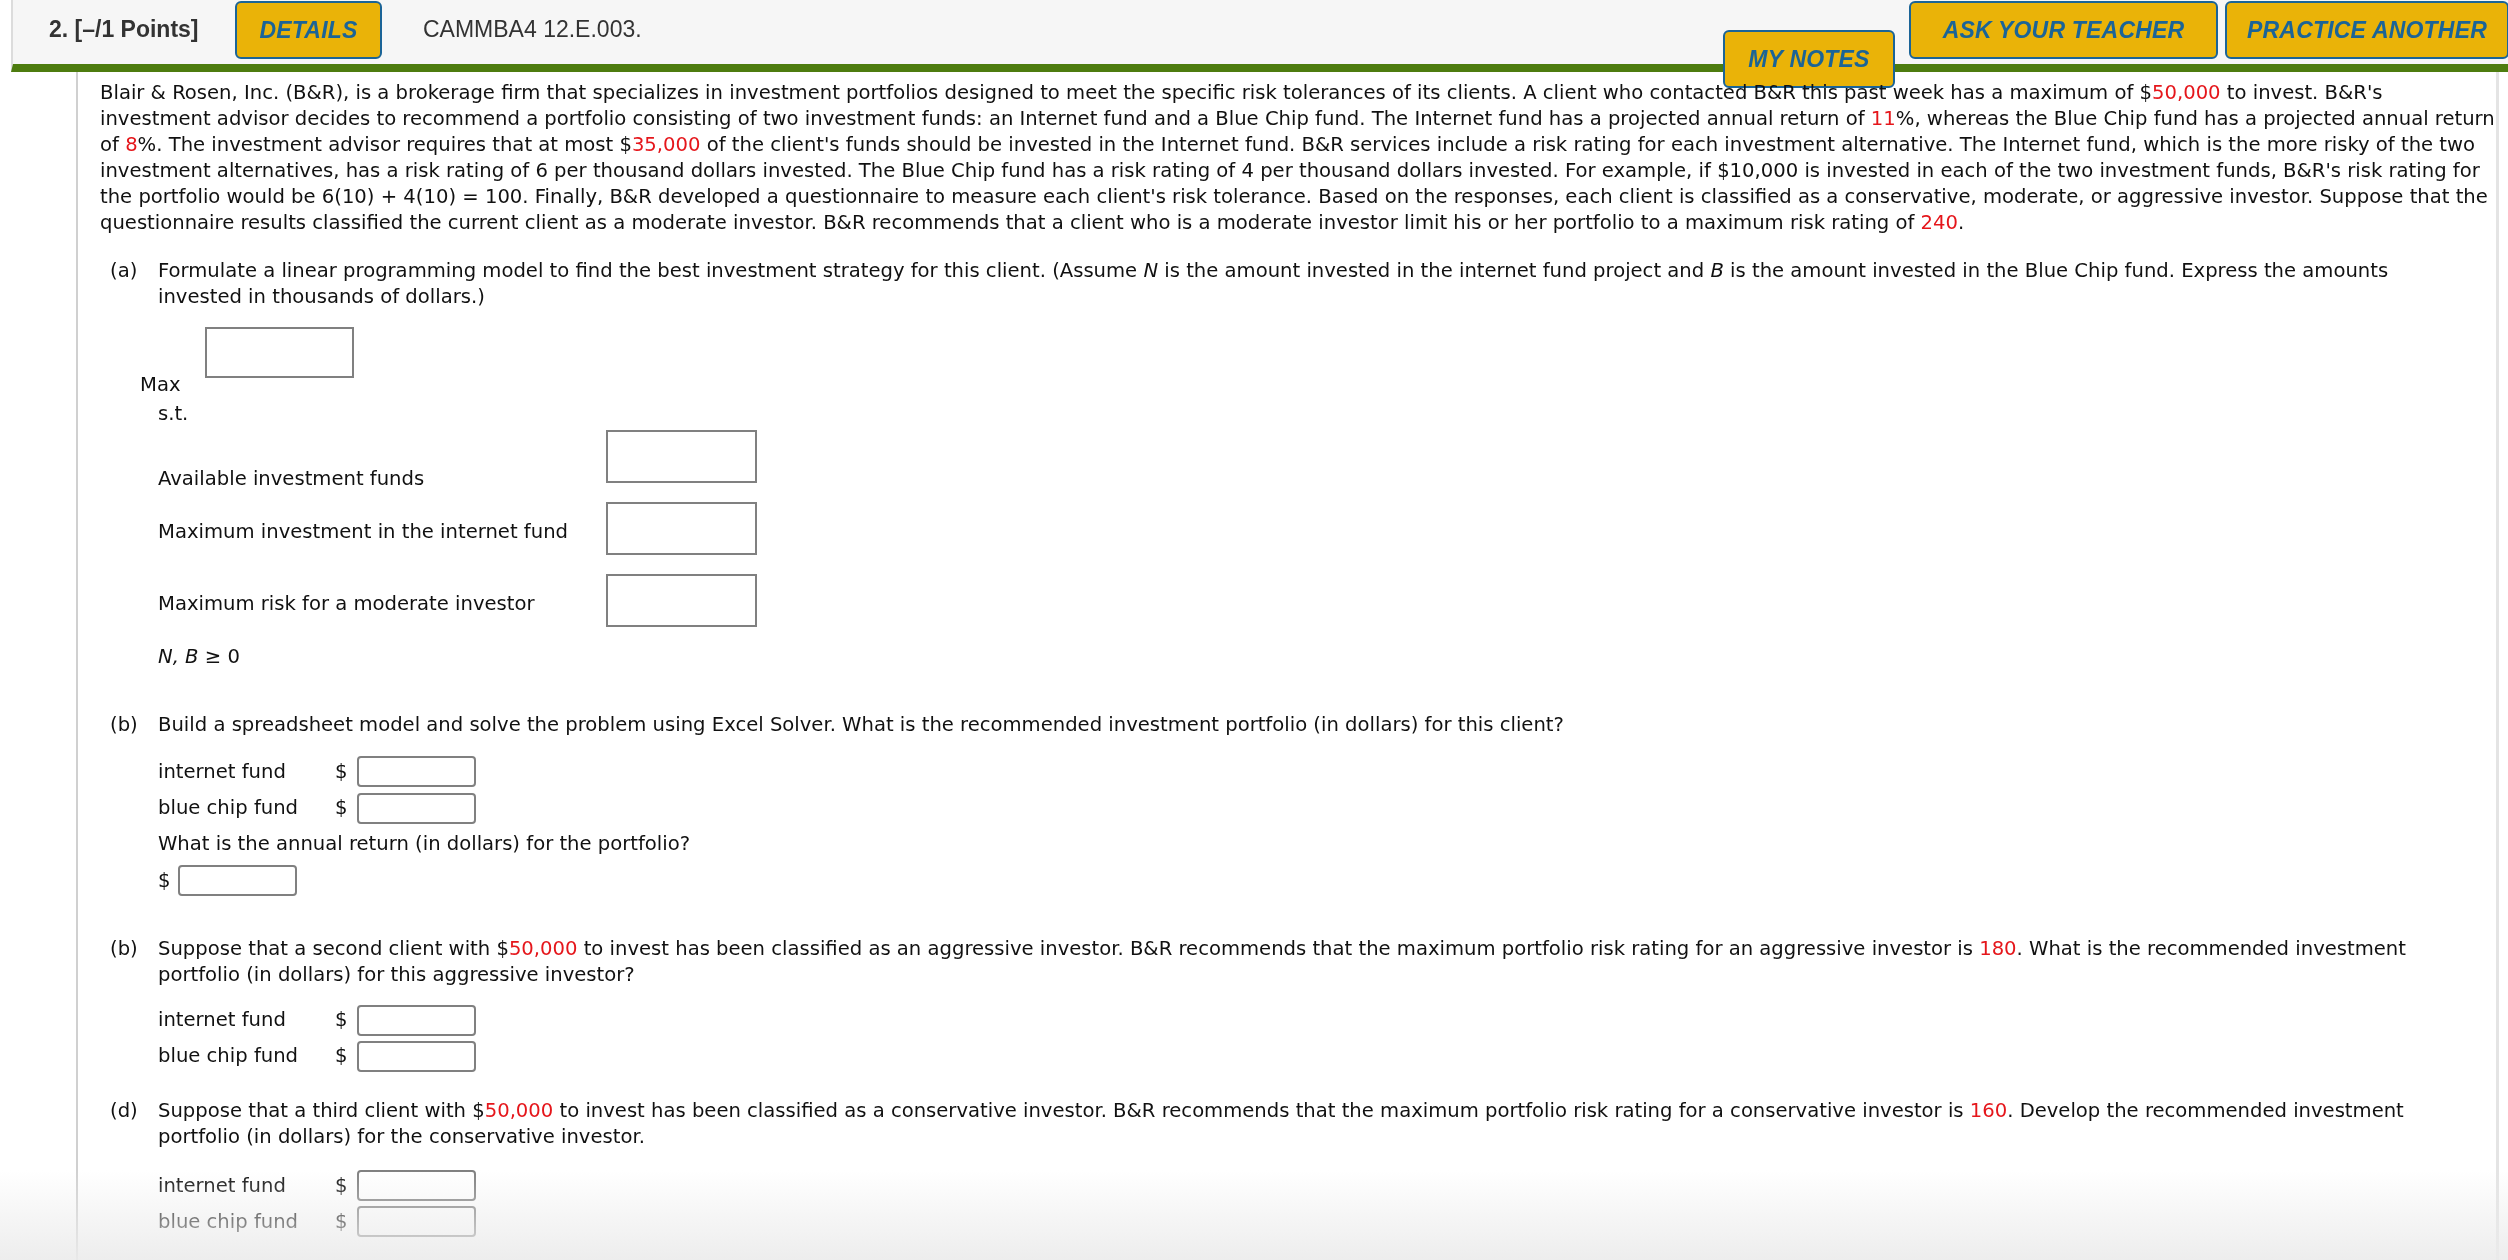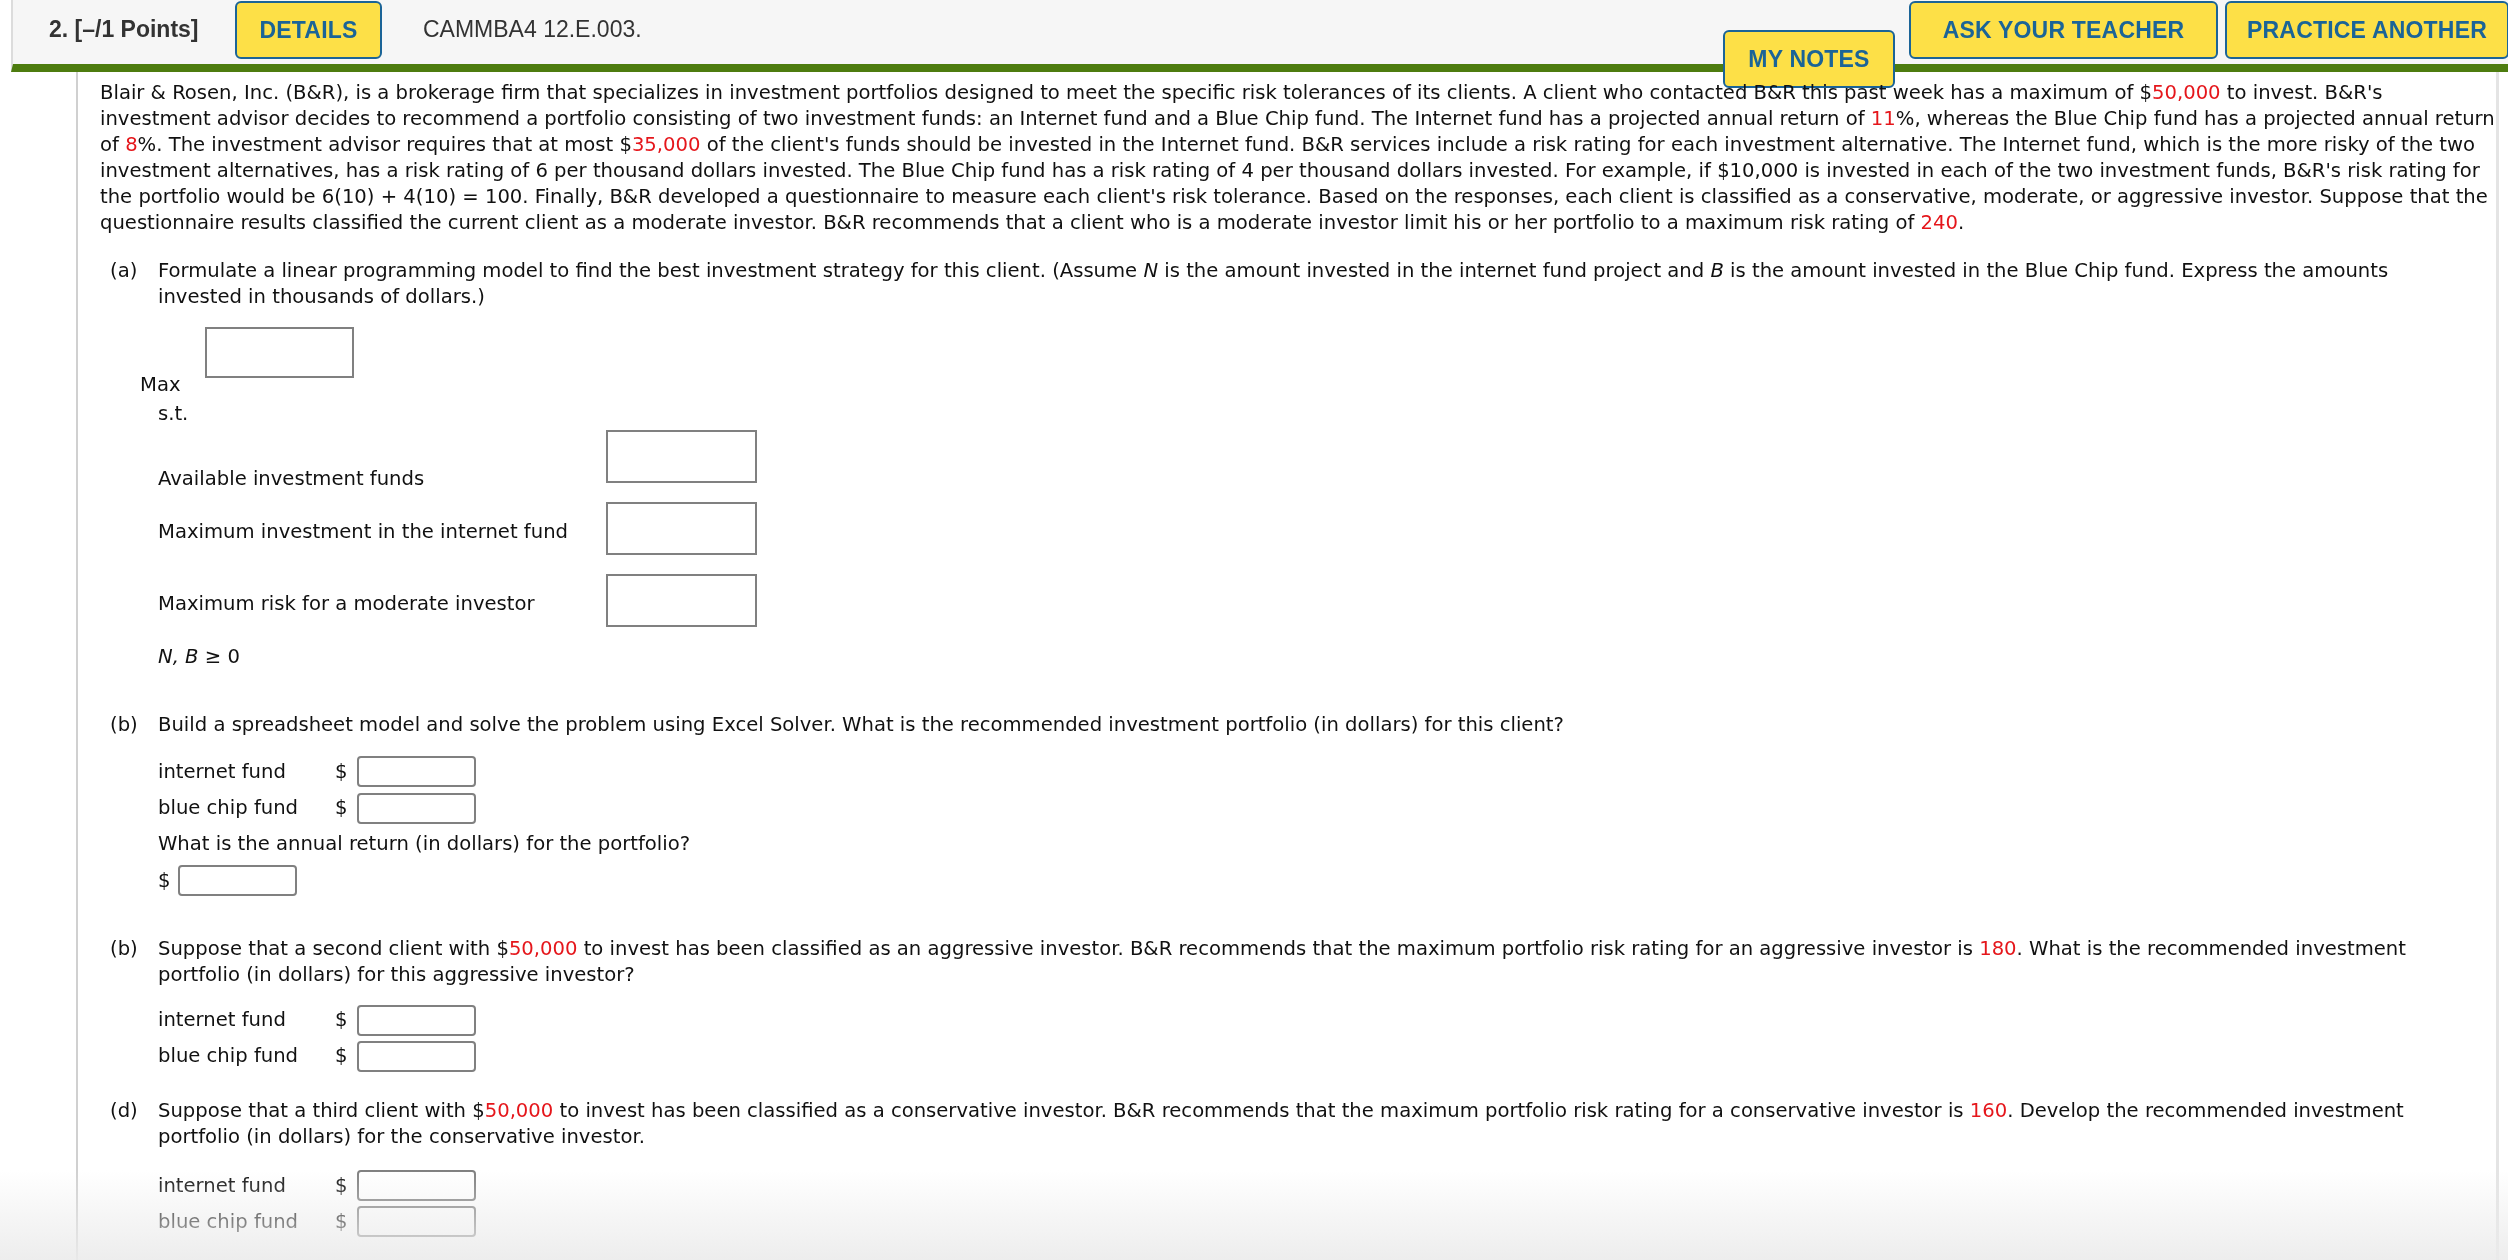--- a/index.html
+++ b/index.html
@@ -17,25 +17,26 @@
       border-bottom: 8px solid #4d7c0f;
       box-sizing: border-box;
     }
     .qnum {
       position: absolute; left: 36px; top: 16px;
       font-family: "Liberation Sans", sans-serif; font-weight: bold;
       font-size: 23px; color: #333;
     }
     .hbtn {
       position: absolute; top: 1px; height: 58px; box-sizing: border-box;
-      border: 2px solid #1b6497; border-radius: 6px; background: #fde047;
+      border: 2px solid #1b6497; border-radius: 6px; background: #eab308;
       color: #1b6497; font-family: "Liberation Sans", sans-serif;
       font-weight: bold; font-size: 23px; letter-spacing: 0.2px;
       display: flex; align-items: center; justify-content: center;
       cursor: pointer;
+      font-style: italic;
     }
     .qcode {
       position: absolute; left: 410px; top: 16px;
       font-family: "Liberation Sans", sans-serif; font-weight: normal;
       font-size: 23px; color: #333;
     }
     .vline {
       position: absolute; left: 76px; top: 72px; width: 2px; height: 1188px;
       background: #d0d0d0;
     }

